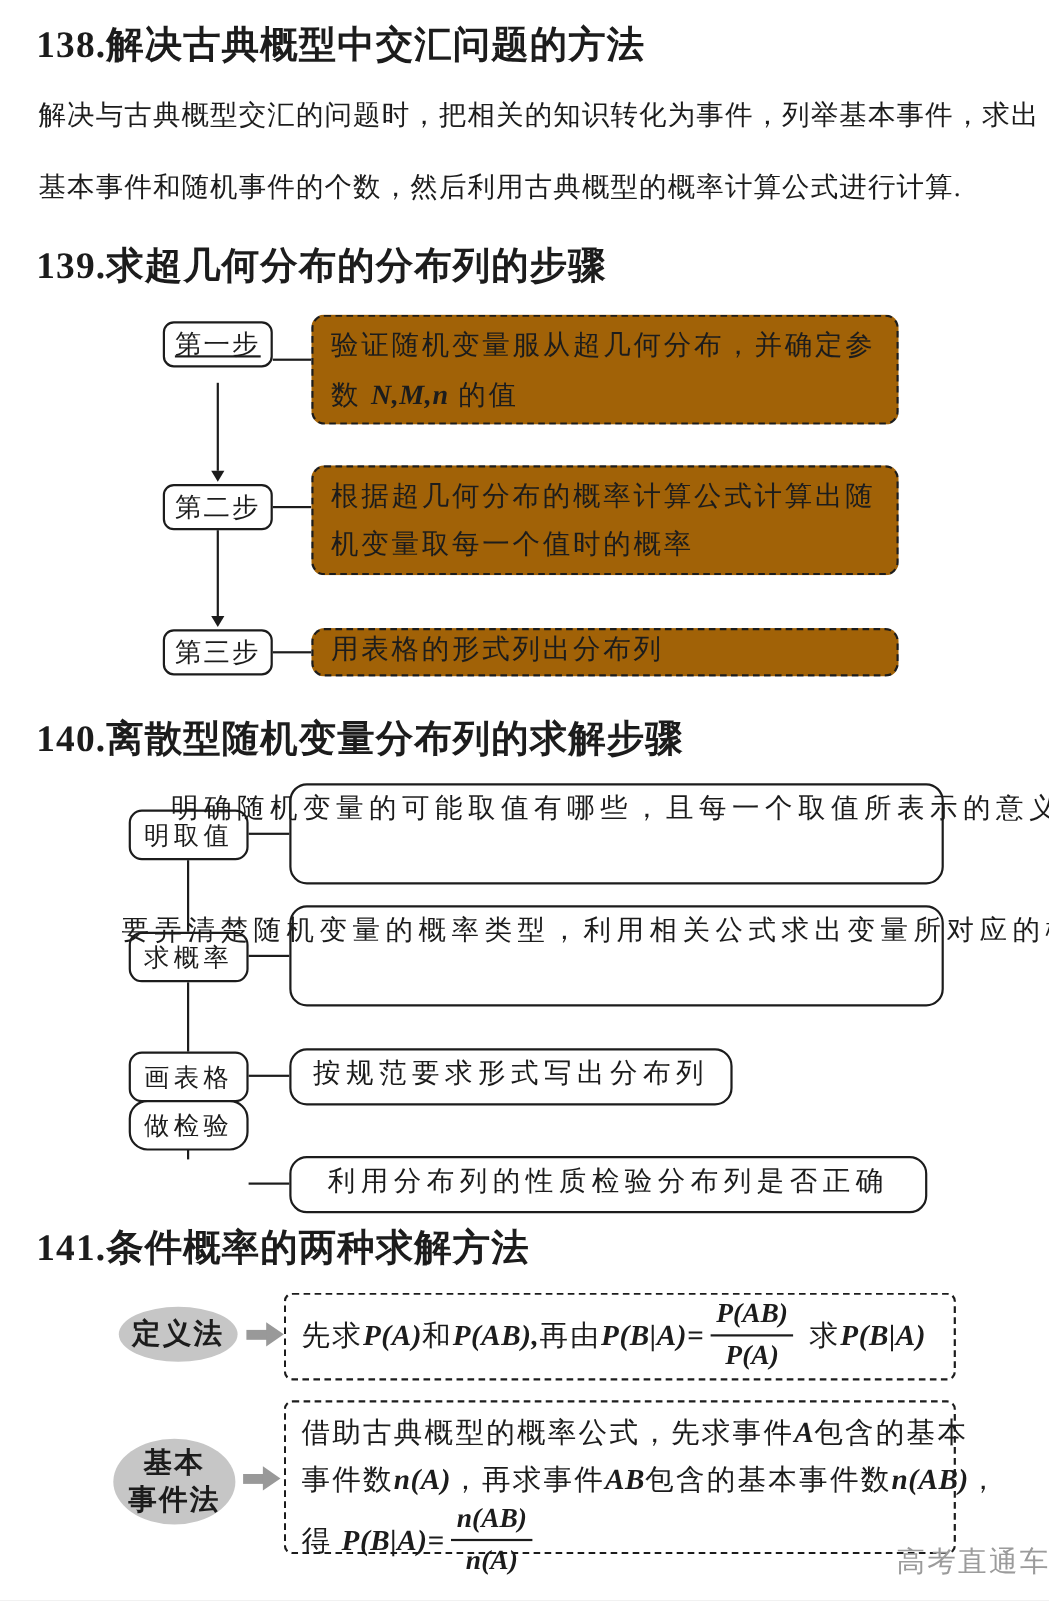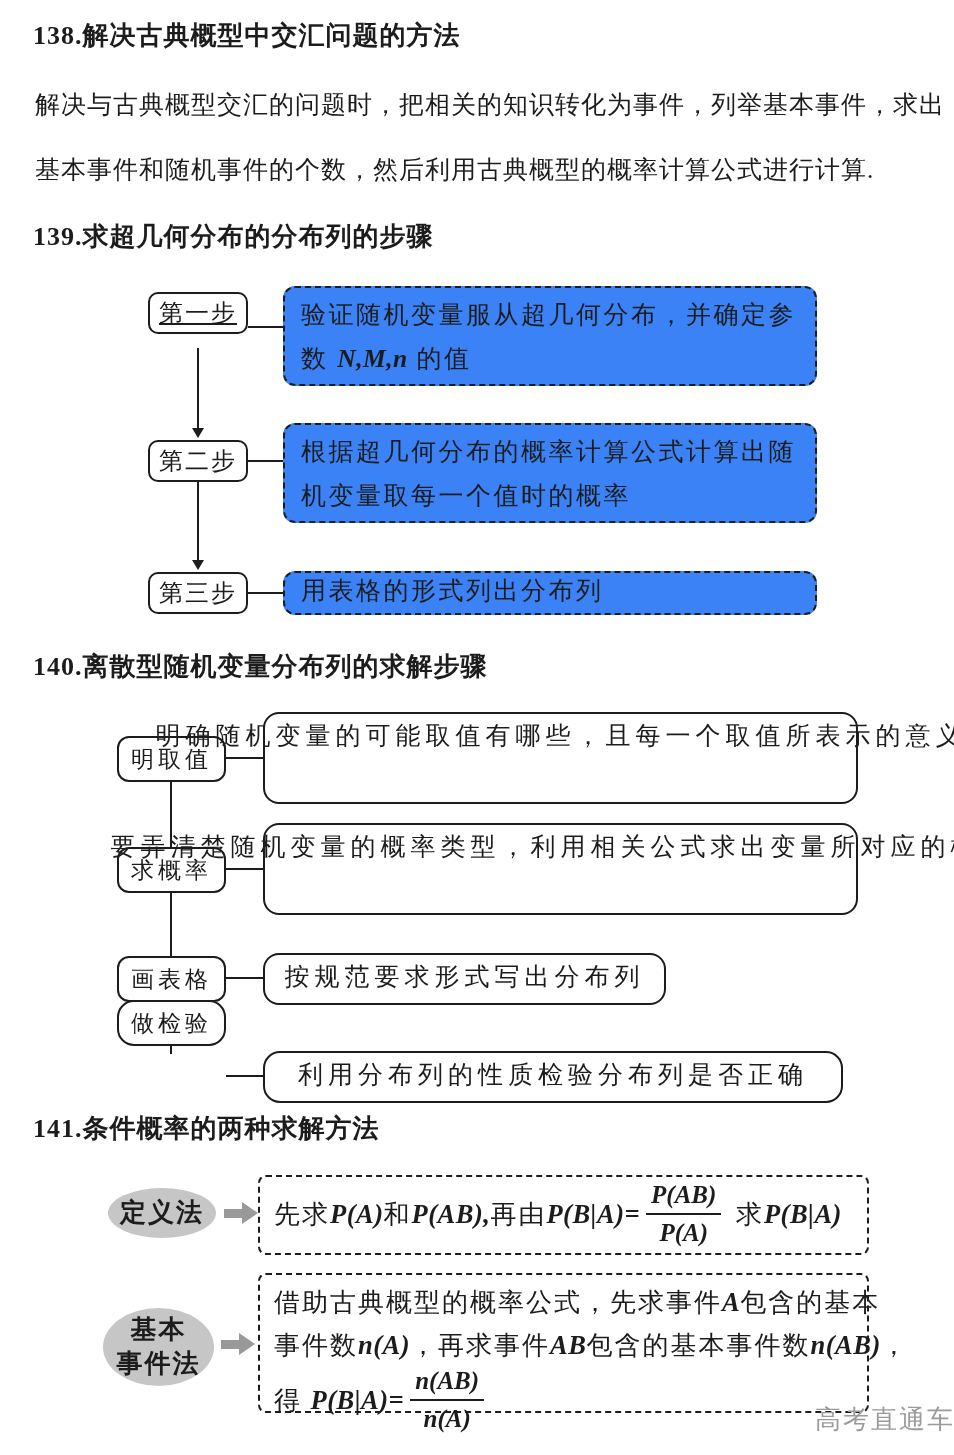--- a/index.html
+++ b/index.html
@@ -3,32 +3,32 @@
 <meta charset="utf-8">
 <style>
   html,body{margin:0;padding:0;background:#e8e8e8;}
   #page{
     position:relative;width:954px;height:1455px;margin:0 auto;
     background:#ffffff;overflow:hidden;
     font-family:"Liberation Serif","DejaVu Serif",serif;
     color:#1c1c1c;
   }
   .abs{position:absolute;}
-  .heading{font-weight:700;font-size:26px;letter-spacing:1px;white-space:nowrap;}
+  .heading{font-weight:700;font-size:34px;letter-spacing:1px;white-space:nowrap;}
   .para{font-size:25px;letter-spacing:1px;white-space:nowrap;}
 
   
   .stepbox{
     width:100px;height:42px;border:2px solid #1c1c1c;border-radius:10px;
     display:flex;align-items:center;justify-content:center;
     font-size:24px;letter-spacing:2px;background:#fff;box-sizing:border-box;
   }
   .dashedbox{
     border:2px dashed #1c1c1c;border-radius:12px;box-sizing:border-box;
-    background:#3b82f6;padding:5px 16px;
+    background:#a16207;padding:5px 16px;
   }
   .dline{font-size:25px;letter-spacing:2.5px;line-height:44px;white-space:nowrap;}
   .hconn{height:2px;background:#1c1c1c;}
   .vconn{width:2px;background:#1c1c1c;}
   .varrow{width:2px;background:#1c1c1c;}
   .varrow::after{
     content:'';position:absolute;left:-5px;bottom:-10px;
     border:6px solid transparent;border-top:10px solid #1c1c1c;border-bottom:none;
   }
 
@@ -149,21 +149,21 @@
   <div class="abs hconn" style="left:226px;top:977px;width:37px;"></div>
   <div class="abs rbox140" style="left:263px;top:953px;width:403px;height:52px;">
     <div class="rline140">按规范要求形式写出分布列</div>
   </div>
   <div class="abs vconn" style="left:170px;top:1002px;height:52px;"></div>
 
   <div class="abs lbox140" style="left:117px;top:1000px;border-radius:17px;">
     <span>做检验</span>
   </div>
   <div class="abs hconn" style="left:226px;top:1075px;width:37px;"></div>
-  <div class="abs rbox140" style="left:263px;top:1051px;width:580px;height:52px;border-radius:17px;">
+  <div class="abs rbox140" style="left:263px;top:1051px;width:580px;height:52px;">
     <div class="rline140">利用分布列的性质检验分布列是否正确</div>
   </div>
 
   <div class="abs heading" style="left:33px;top:1111px;">141.条件概率的两种求解方法</div>
 
   <div class="abs ellipse" style="left:108px;top:1188px;width:108px;height:50px;background:#c6c6c6;">
     <span>定义法</span>
   </div>
   <div class="abs" style="left:224px;top:1205px;width:36px;height:22px;">
     <div class="garrow-bar" style="background:#999999;"></div>

